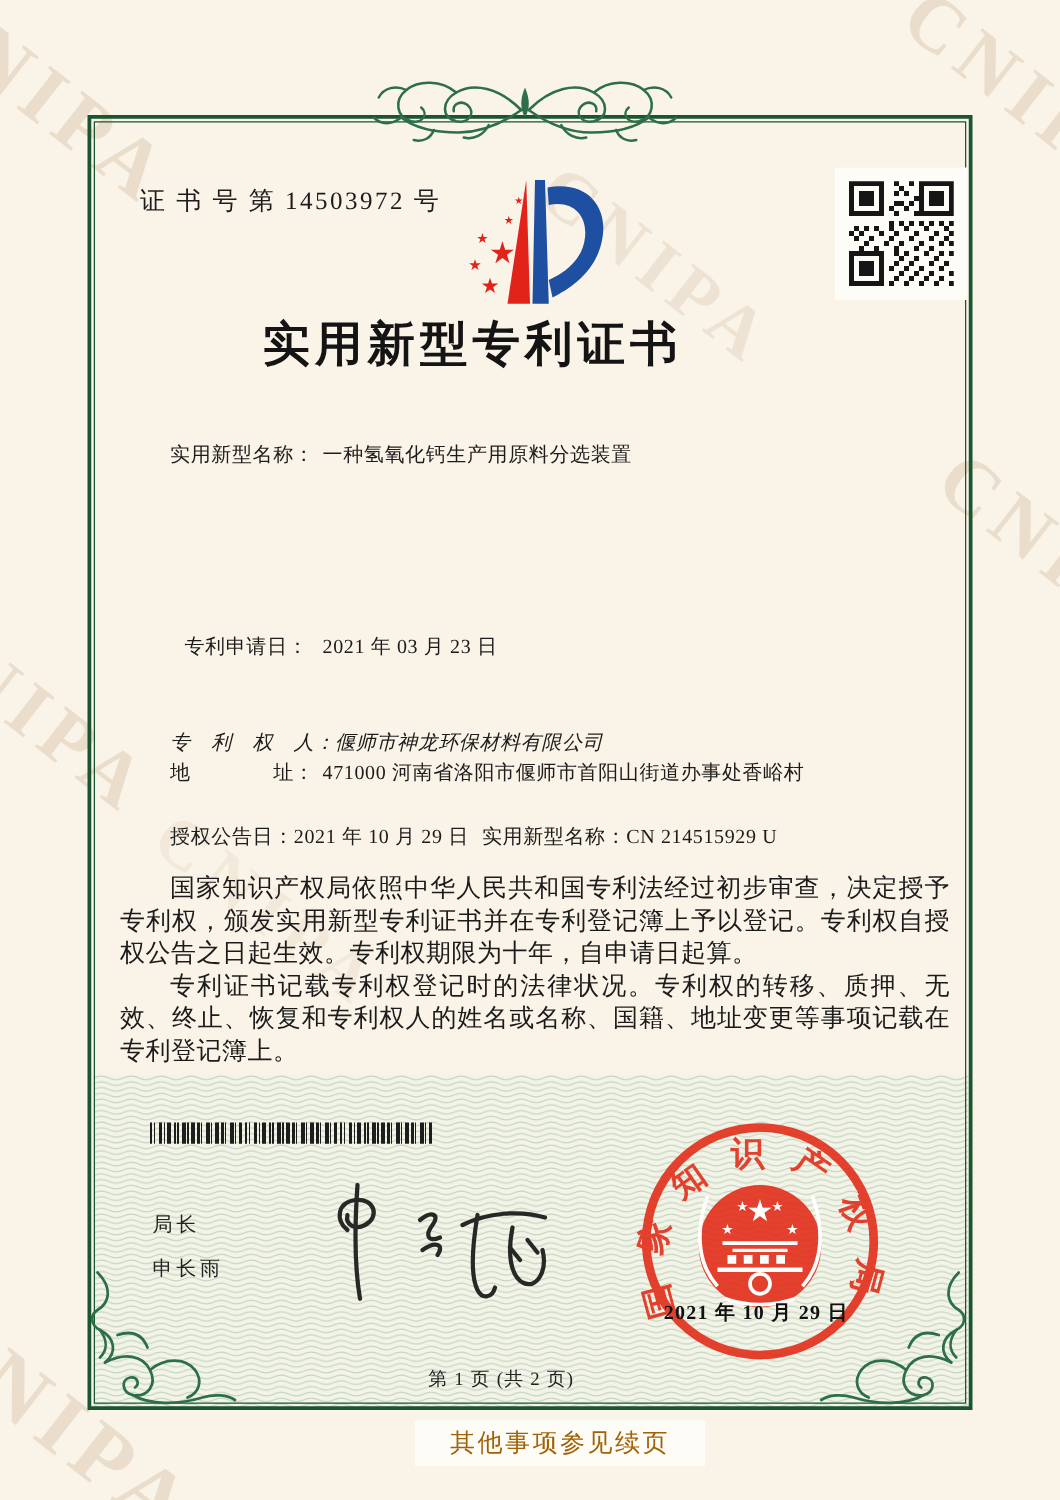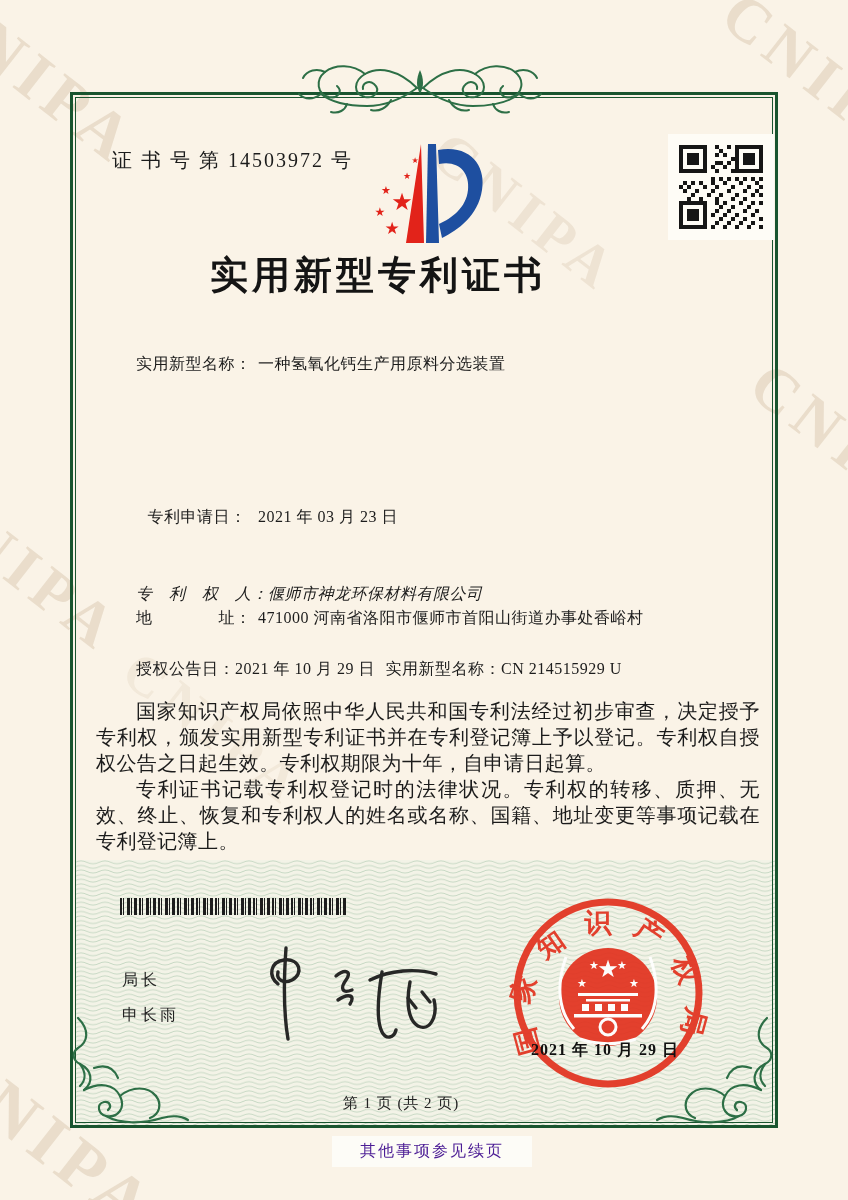--- a/index.html
+++ b/index.html
@@ -46,21 +46,21 @@
       #1d1d1d 14px 17px,rgba(0,0,0,0) 17px 19px);}
 
   .director{left:122px;top:970px;position:absolute;z-index:5;font-family:"Liberation Sans","DejaVu Sans",sans-serif;
             font-size:16px;letter-spacing:3px;color:#222;}
   .director div{margin-bottom:14px;}
   .signature{left:250px;top:946px;position:absolute;z-index:6;}
   .seal{left:508px;top:893px;position:absolute;z-index:6;}
   .seal-date{left:531px;top:1040px;position:absolute;z-index:7;font-size:16px;font-weight:bold;letter-spacing:1px;color:#111;}
 
   .page-info{left:-23px;top:1094px;width:848px;text-align:center;position:absolute;z-index:5;font-size:15px;letter-spacing:1px;color:#222;}
-  .cont-note{left:332px;top:1136px;position:absolute;z-index:5;background:#fdfcf7;padding:5px 28px;font-size:16px;letter-spacing:2px;color:#4c1d95;}
+  .cont-note{left:332px;top:1136px;position:absolute;z-index:5;background:#fdfcf7;padding:5px 28px;font-size:20px;letter-spacing:2px;color:#a16207;}
 </style>
 </head>
 <body>
 
 <div class="page">
 
   <div class="wm" style="left:-40px;top:-30px;font-size:66px;">CNIPA</div>
   <div class="wm" style="left:460px;top:118px;font-size:58px;color:rgba(203,180,150,0.25);">CNIPA</div>
   <div class="wm" style="left:752px;top:-22px;font-size:62px;">CNIPA</div>
   <div class="wm" style="left:780px;top:348px;font-size:62px;">CNIPA</div>

